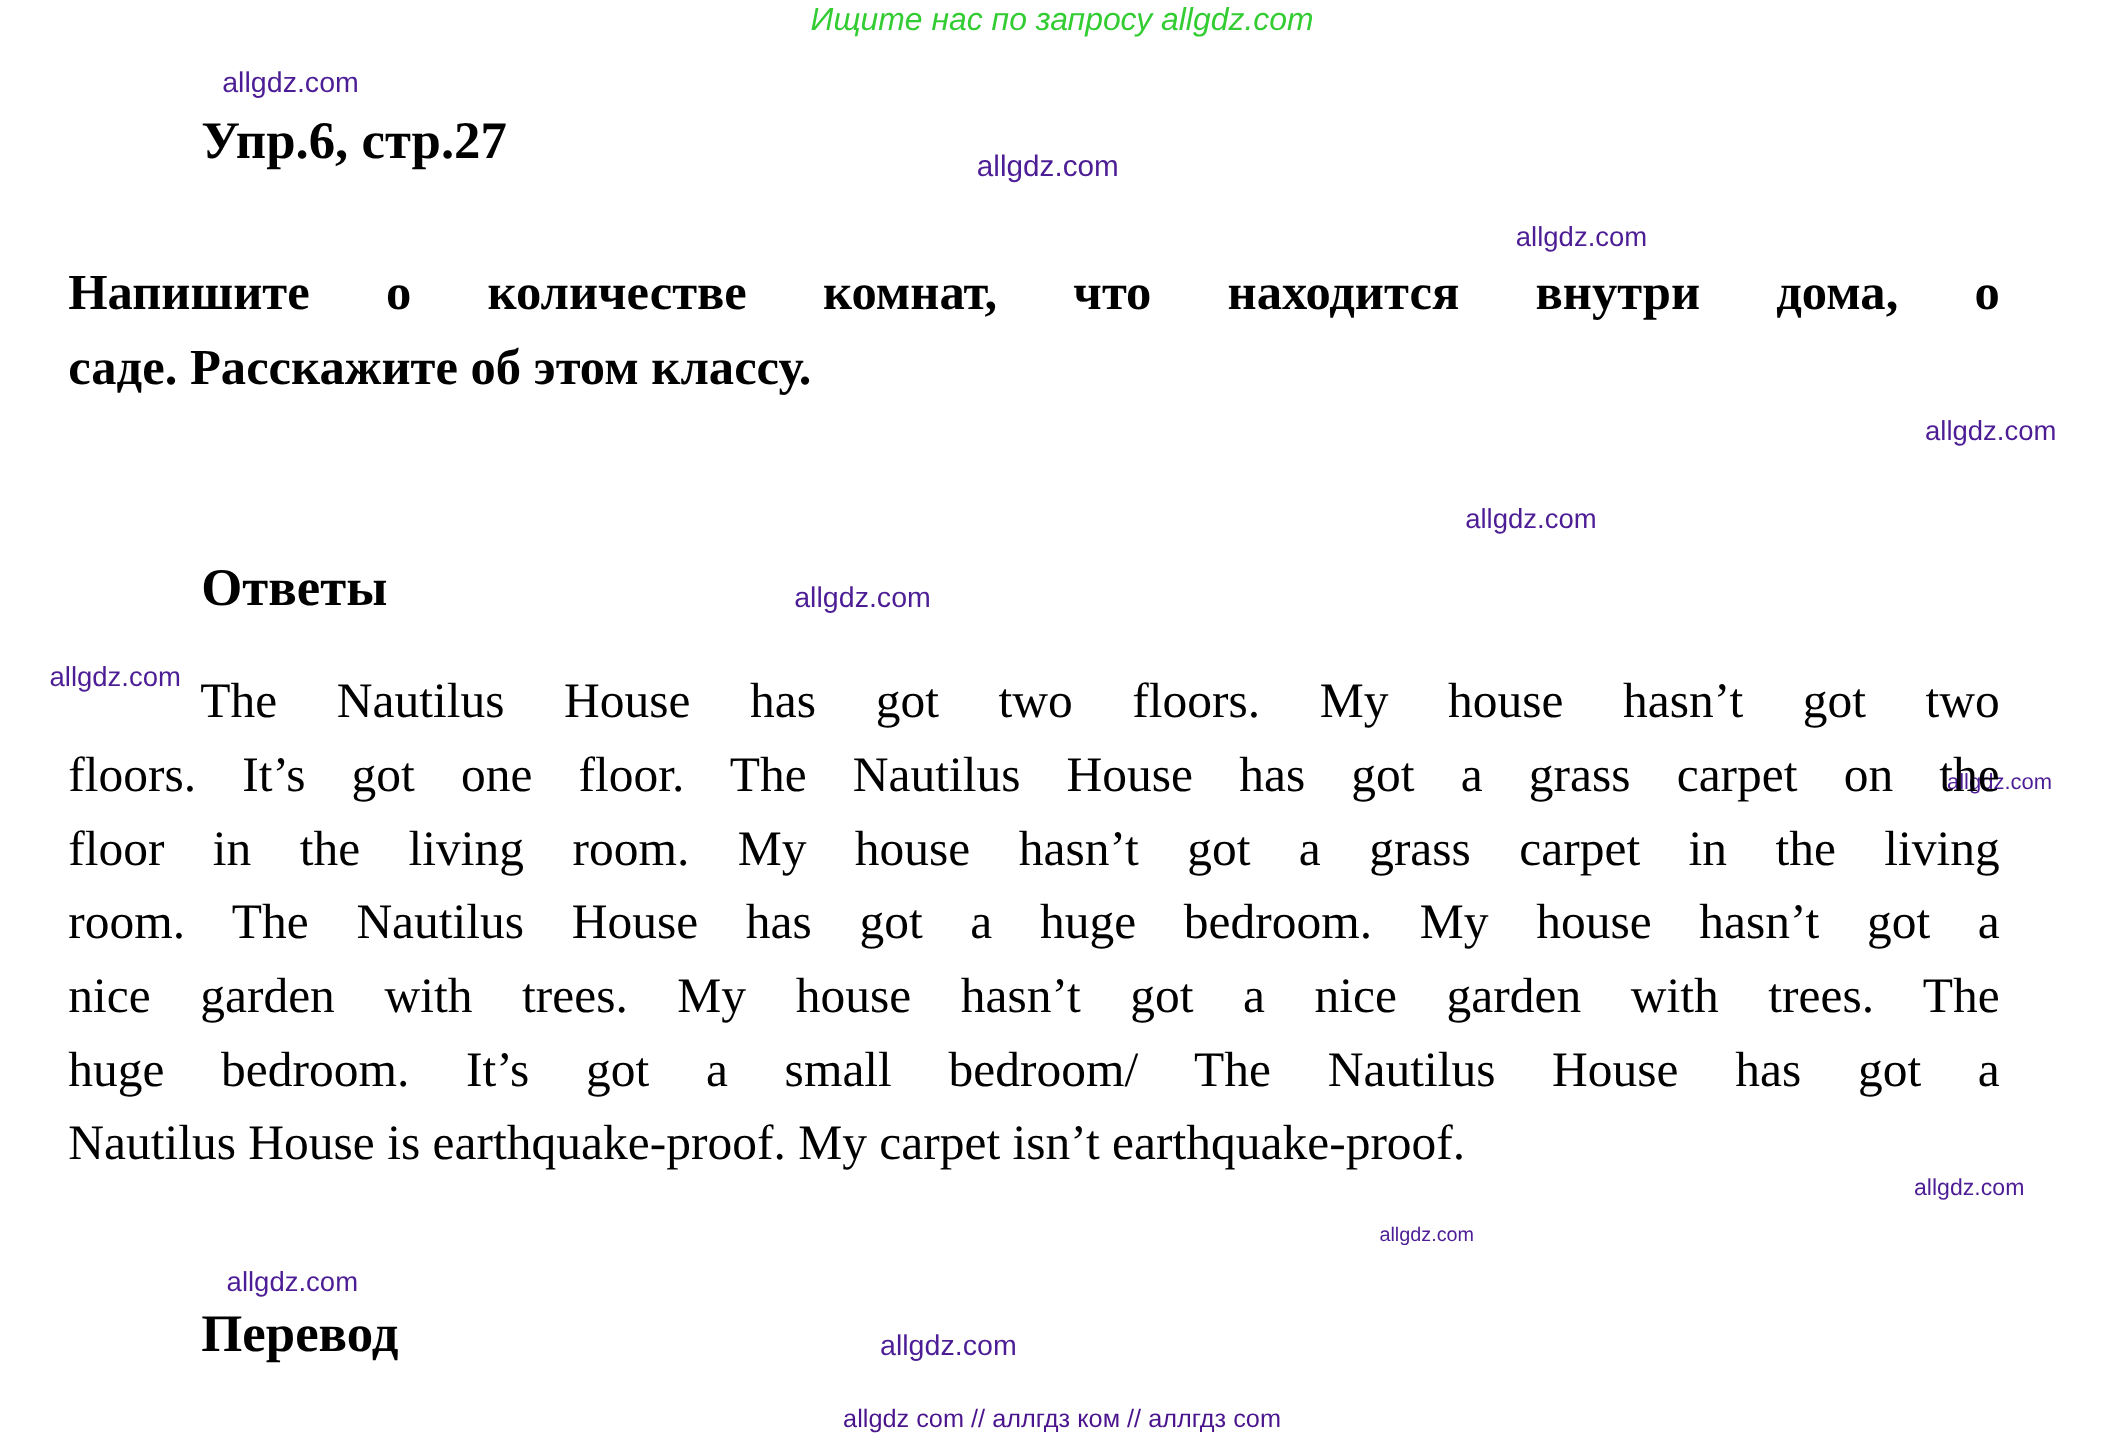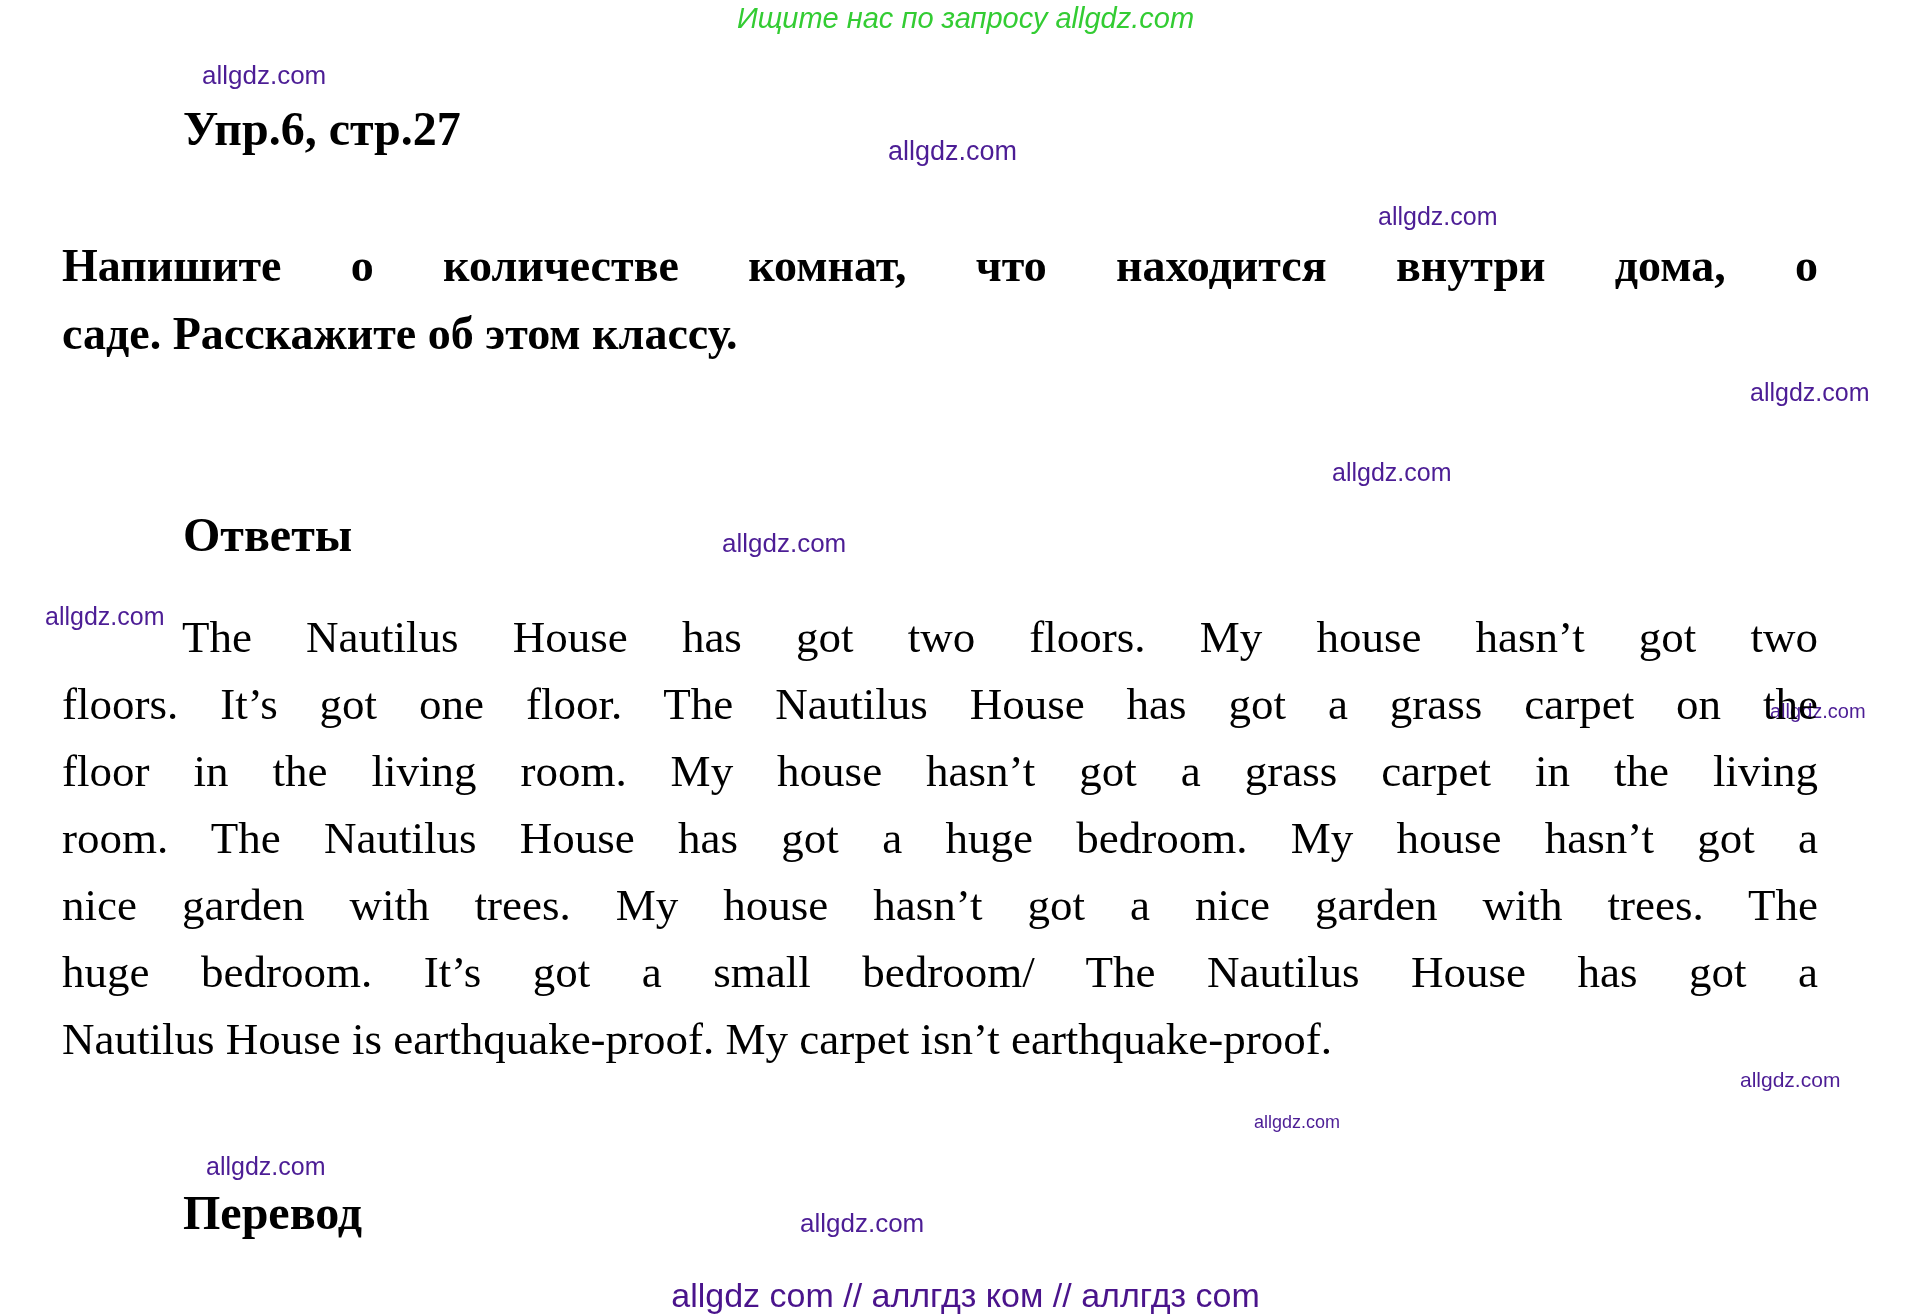--- a/index.html
+++ b/index.html
@@ -27,21 +27,21 @@
     color: #33cc33;
     font-style: italic;
   }
   .promo-bottom {
     position: absolute;
     top: 1276px;
     left: 0;
     width: 100%;
     text-align: center;
     font-family: "Liberation Sans", sans-serif;
-    font-size: 34px;
+    font-size: 23px;
     color: #4a148c;
   }
   
   .wm {
     position: absolute;
     font-family: "Liberation Sans", sans-serif;
     color: #4c1d95;
     white-space: nowrap;
   }
   

